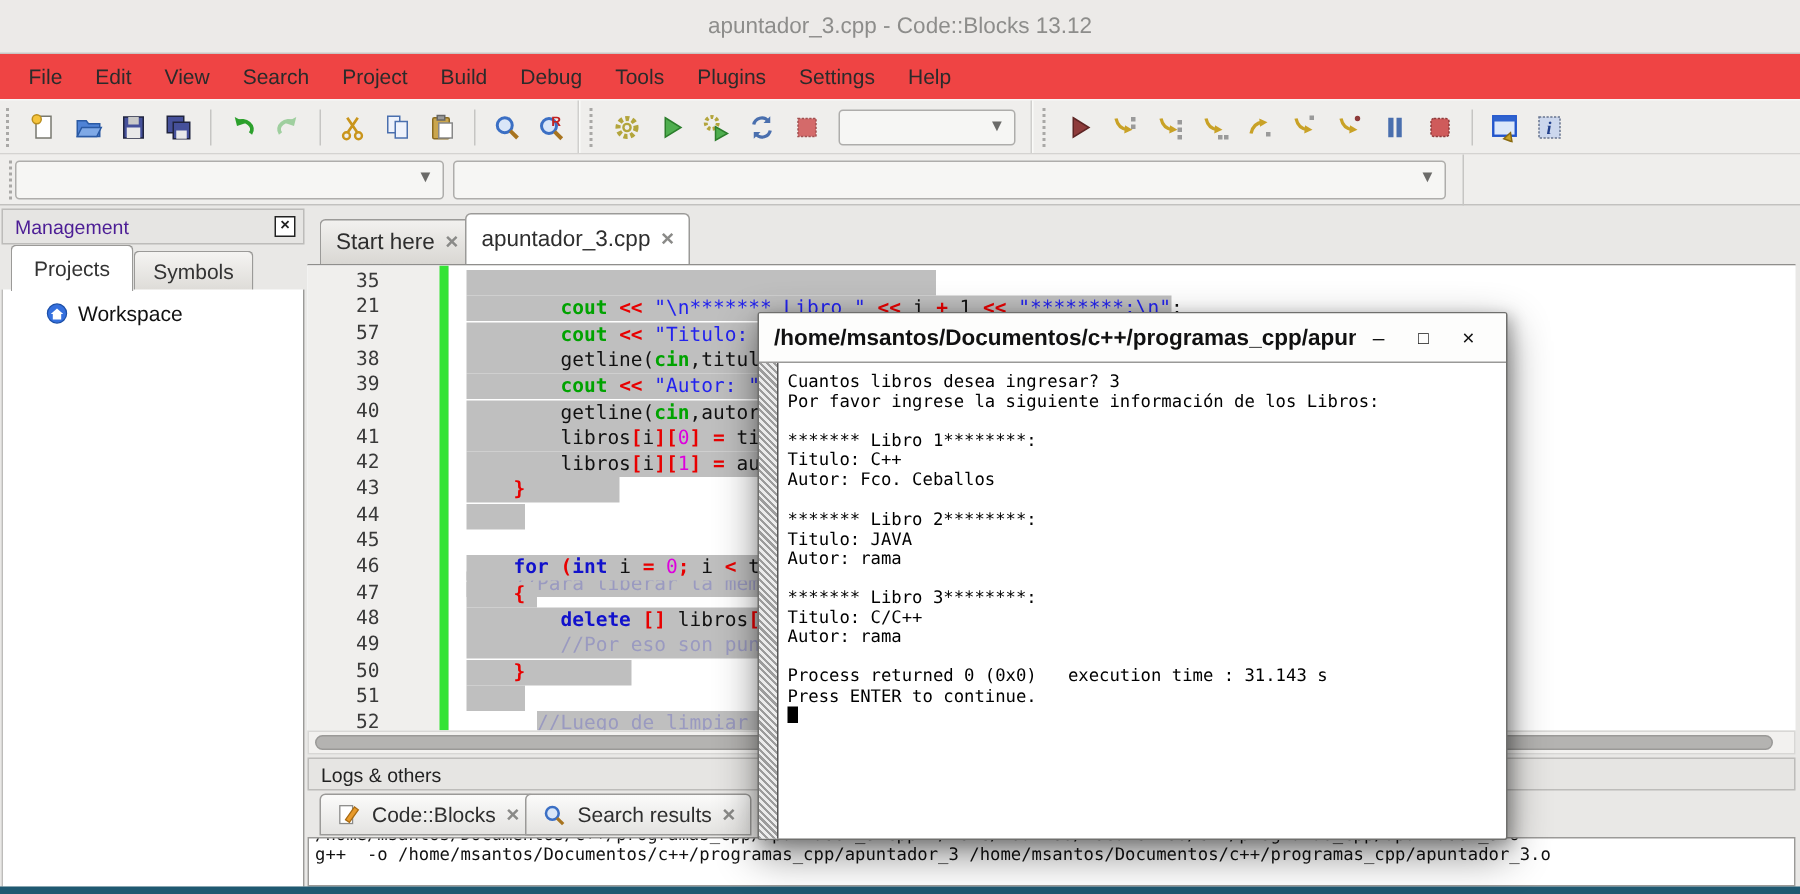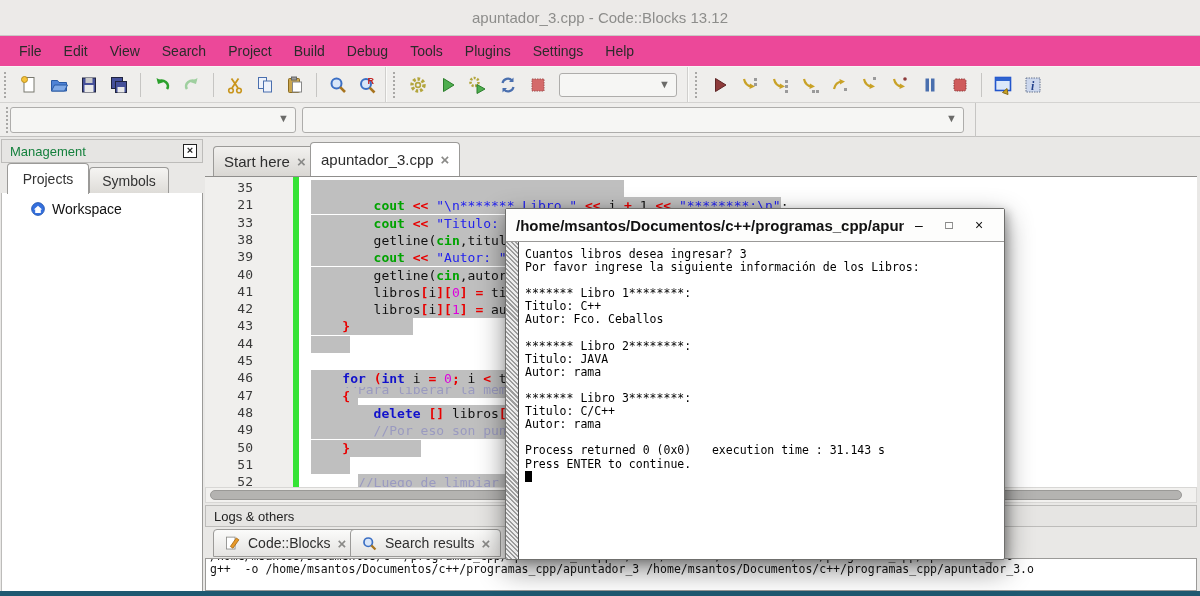--- a/index.html
+++ b/index.html
@@ -5,42 +5,42 @@
   * { margin:0; padding:0; box-sizing:border-box; }
   html,body { width:1200px; height:596px; }
   body { font-family:"Liberation Sans", sans-serif; background:#e9e8e6; position:relative; overflow:hidden; }
 
   .abs { position:absolute; }
 
   
   #titlebar { left:0; top:0; width:1200px; height:36px; background:#eceae8; border-bottom:1px solid #c9c7c5; }
   #titlebar .title { width:100%; text-align:center; line-height:36px; font-size:15px; color:#8d8d8b; }
 
-  #menubar { left:0; top:36px; width:1200px; height:30px; background:#ec4899; display:flex; align-items:center; padding-left:8px; }
+  #menubar { left:0; top:36px; width:1200px; height:30px; background:#ef4444; display:flex; align-items:center; padding-left:8px; }
   .menu-item { font-size:14px; color:#2b2b2b; padding:0 11px; line-height:30px; cursor:default; }
 
   #toolbar { left:0; top:66px; width:1200px; height:37px; background:#efeeec; border-top:1px solid #f7f6f5; border-bottom:1px solid #d4d3d1; display:flex; align-items:center; }
   .gripper { width:7px; height:26px; margin:0 3px 0 4px; border-left:2px dotted #a9a8a6; }
   .tbtn { width:26px; height:26px; margin:0 2px; display:flex; align-items:center; justify-content:center; border-radius:3px; }
   .tbtn svg { width:20px; height:20px; }
   .tsep { width:1px; height:24px; background:#c6c5c3; margin:0 6px; }
   .groove { width:2px; height:35px; border-left:1px solid #d0cfcd; border-right:1px solid #fafaf8; margin:0 2px; }
   .combo { height:24px; background:#f6f6f4; border:1px solid #aeadab; border-radius:3px; position:relative; }
   .combo .arrow { position:absolute; right:6px; top:4px; font-size:11px; color:#6b6b69; }
   #target-combo { width:118px; margin-left:6px; }
 
   #comborow { left:0; top:103px; width:1200px; height:34px; background:#efeeec; border-bottom:1px solid #c2c1bf; }
   #comborow .gripper { position:absolute; left:2px; top:4px; }
   #combo-scope { left:10px; top:4px; width:286px; height:26px; position:absolute; }
   #combo-symbol { left:302px; top:4px; width:662px; height:26px; position:absolute; }
   #comborow .endline { position:absolute; left:975px; top:0; width:1px; height:34px; background:#c6c5c3; }
 
   
   #mgmt-header { left:1px; top:139px; width:202px; height:24px; background:#e6e5e3; border:1px solid #bdbcba; display:flex; align-items:center; }
-  #mgmt-header .cap { font-size:13px; color:#15803d; padding-left:8px; flex:1; }
+  #mgmt-header .cap { font-size:13px; color:#4c1d95; padding-left:8px; flex:1; }
   #mgmt-close { width:14px; height:14px; border:1.5px solid #222; margin-right:5px; font-size:11px; line-height:11px; text-align:center; color:#222; font-weight:bold; background:#fff; }
   #mgmt-tabs { left:1px; top:163px; width:202px; height:31px;padding-left:40px; }
   .mtab { position:absolute; bottom:0; height:27px; border:1px solid #9b9a98; border-bottom:none; border-radius:4px 4px 0 0; background:linear-gradient(#f5f4f2,#ddDBD7); font-size:14px; color:#333; text-align:center; }
   .mtab.active { height:31px; background:#fff; z-index:2; }
   #mgmt-body { left:1px; top:193px; width:202px; height:398px; background:#fff; border-left:1px solid #bdbcba; border-right:1px solid #9b9a98; }
   .tree-item { display:flex; align-items:center; gap:6px; padding:8px 0 0 28px; font-size:14px; color:#111; }
   .tree-item svg { width:16px; height:16px; }
 
   
   #edit-tabbar { left:205px; top:139px; width:992px; height:38px; border-bottom:1px solid #8f8e8c; }
@@ -404,21 +404,21 @@
     </div>
     <div class="etab active" style="left: 105px;">
       <span>apuntador_3.cpp</span>
       <span class="tab-x">×</span>
     </div>
   </div>
 <div class="abs" id="editor">
   <div id="gutter">
       <div class="num" style="top: 3px; left: 8px;">35</div>
       <div class="num" style="top: 20.3px; left: 8px;">21</div>
-      <div class="num" style="top: 37.6px; left: 8px;">33</div>
+      <div class="num" style="top: 37.6px; left: 8px;">57</div>
       <div class="num" style="top: 54.9px; left: 8px;">38</div>
       <div class="num" style="top: 72.2px; left: 8px;">39</div>
       <div class="num" style="top: 89.5px; left: 8px;">40</div>
       <div class="num" style="top: 106.8px; left: 8px;">41</div>
       <div class="num" style="top: 124.1px; left: 8px;">42</div>
       <div class="num" style="top: 141.4px; left: 8px;">43</div>
       <div class="num" style="top: 158.7px; left: 8px;">44</div>
       <div class="num" style="top: 176px; left: 8px;">45</div>
       <div class="num" style="top: 193.3px; left: 8px;">46</div>
       <div class="num" style="top: 210.6px; left: 8px;">47</div>

